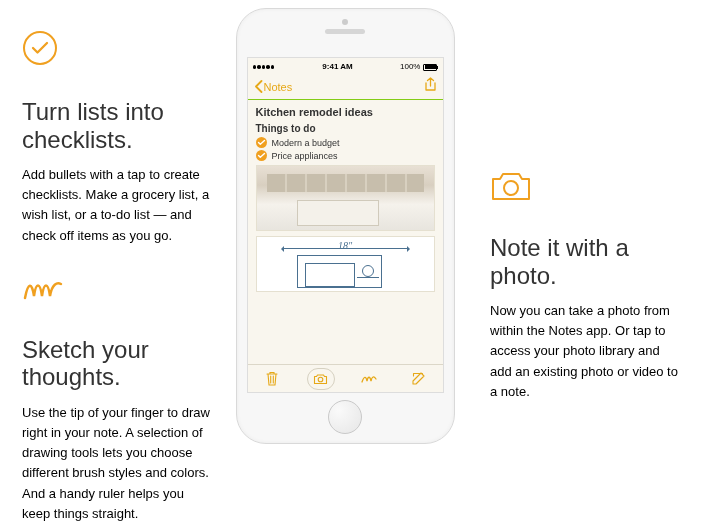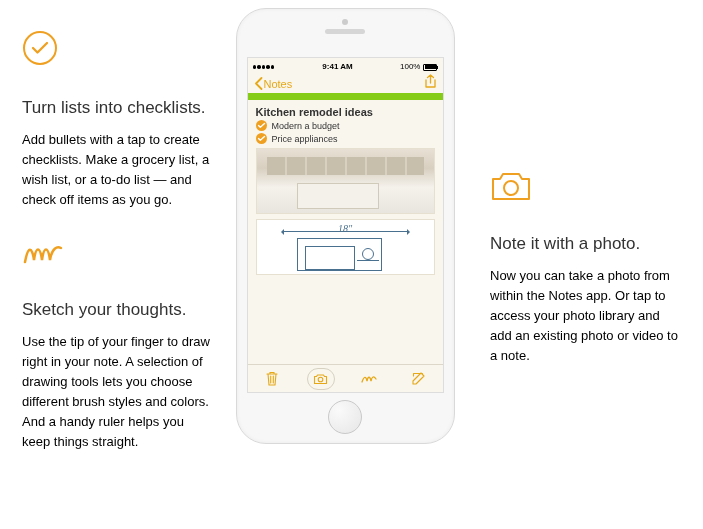--- a/index.html
+++ b/index.html
@@ -30,21 +30,21 @@
 .right-col {
   width: 243px;
   padding: 170px 18px 0 30px;
 }
 .feature-block { margin-bottom: 30px; }
 .feature-icon {
   display: block;
   margin-bottom: 15px;
 }
 .feature-title {
-  font-size: 17px;
+  font-size: 24px;
   font-weight: 400;
   color: #333;
   line-height: 1.15;
   margin-bottom: 12px;
   margin-top: 28px;
 }
 .feature-body {
   font-size: 13px;
   color: #000000;
   line-height: 1.55;
@@ -129,21 +129,21 @@
   left: 0.5px; top: 0.5px; bottom: 0.5px; right: 0.5px;
   background: #000;
 }
 
 .navbar {
   height: 26px;
   display: flex;
   align-items: center;
   justify-content: space-between;
   padding: 0 6px;
-  border-bottom: 7px solid #84cc16;
+  border-bottom: 1px solid #84cc16;
   background: #f9f6ee;
 }
 .nav-back {
   display: flex; align-items: center;
   color: #e6a817;
   font-size: 11px;
 }
 .nav-back svg { margin-right: 1px; }
 .share-icon { color: #e6a817; }
 
@@ -334,20 +334,21 @@
           </div>
           <span class="share-icon">
             <svg width="13" height="15" viewBox="0 0 13 15">
                 <path d="M6.5 1 v8 M3.5 3.5 L6.5 1 L9.5 3.5 M2 6 v7 h9 v-7" stroke="#e6a817" stroke-width="1.3" fill="none" stroke-linecap="round" stroke-linejoin="round"></path>
               </svg>
           </span>
         </div>
 
         <div class="note-body">
           <div class="note-title">Kitchen remodel ideas</div>
+          <div class="note-title2">Things to do</div>
           <div class="check-row">
             <span class="check-circle check-filled">
               <svg width="11" height="11" viewBox="0 0 11 11">
                   <path d="M2.5 5.5 l1.8 1.8 L8.5 3.5" stroke="#fff" stroke-width="1.4" fill="none" stroke-linecap="round" stroke-linejoin="round"></path>
                 </svg>
             </span>
             <span>Modern a budget</span>
           </div>
           <div class="check-row">
             <span class="check-circle check-filled">

